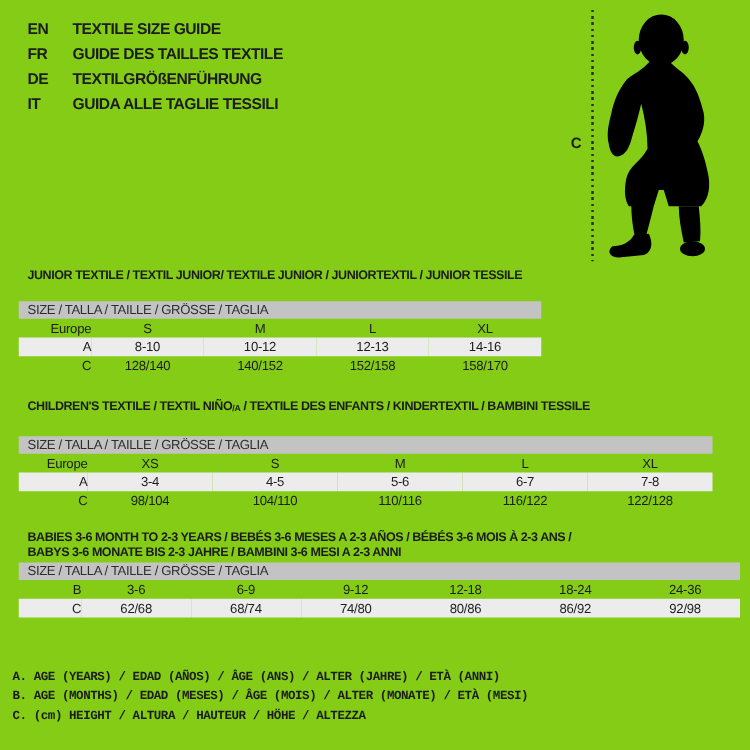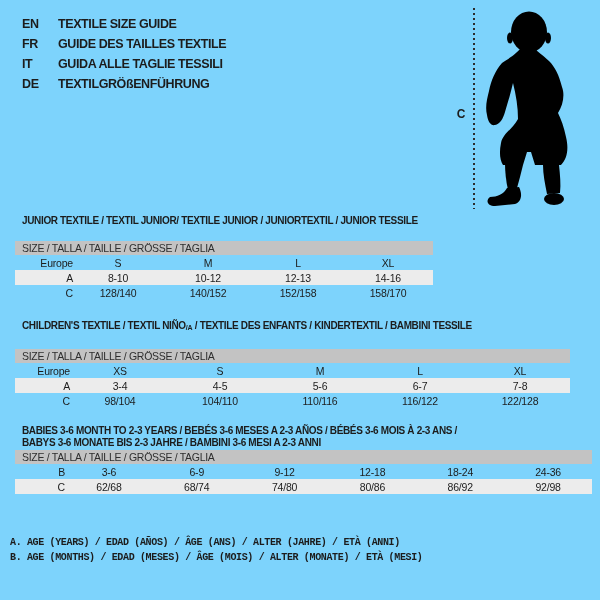--- a/index.html
+++ b/index.html
@@ -2,21 +2,21 @@
 <html><head>
 <meta charset="utf-8">
 <style>
   * { margin:0; padding:0; box-sizing:border-box; }
   html,body { background:#fff; }
   body {
     width:600px; height:600px; overflow:hidden; position:relative;
     font-family:"Liberation Sans","DejaVu Sans",sans-serif;
     color:#1c1c1c;
   }
-  #page { position:relative; width:600px; height:600px; background:#7dd3fc; }
+  #page { position:relative; width:600px; height:600px; background:#84cc16; }
 
   
   .lang-list { position:absolute; left:22px; top:13px; }
   .lang-row { height:20px; line-height:20px; white-space:nowrap; }
   .lang-code, .lang-title {
     display:inline-block; font-weight:bold; font-size:12.5px; letter-spacing:-0.4px;
   }
   .lang-code { width:36px; }
 
   
@@ -72,24 +72,24 @@
 <div id="page">
 
   <div class="lang-list">
     <div class="lang-row">
       <span class="lang-code">EN</span><span class="lang-title">TEXTILE SIZE GUIDE</span>
     </div>
     <div class="lang-row">
       <span class="lang-code">FR</span><span class="lang-title">GUIDE DES TAILLES TEXTILE</span>
     </div>
     <div class="lang-row">
+      <span class="lang-code">DE</span><span class="lang-title">TEXTILGRÖßENFÜHRUNG</span>
+    </div>
+    <div class="lang-row">
       <span class="lang-code">IT</span><span class="lang-title">GUIDA ALLE TAGLIE TESSILI</span>
-    </div>
-    <div class="lang-row">
-      <span class="lang-code">DE</span><span class="lang-title">TEXTILGRÖßENFÜHRUNG</span>
     </div>
   </div>
 
   <div class="height-line"></div>
   <div class="height-label">C</div>
   <svg class="baby-svg" width="96" height="202" viewBox="0 0 96 202" aria-hidden="true">
     <g fill="#000000">
       <ellipse cx="52" cy="25" rx="18" ry="20.5"></ellipse>
       <ellipse cx="33" cy="31" rx="3" ry="5.5"></ellipse>
       <ellipse cx="71" cy="31" rx="3" ry="5.5"></ellipse>
@@ -239,15 +239,16 @@
         <td>86/92</td>
         <td>92/98</td>
       </tr>
     </tbody>
       </table>
   </div>
 
   <div class="legend">
     <div class="legend-line">A. AGE (YEARS) / EDAD (AÑOS) / ÂGE (ANS) / ALTER (JAHRE) / ETÀ (ANNI)</div>
     <div class="legend-line">B. AGE (MONTHS) / EDAD (MESES) / ÂGE (MOIS) / ALTER (MONATE) / ETÀ (MESI)</div>
+    <div class="legend-line">C. (cm) HEIGHT / ALTURA / HAUTEUR / HÖHE / ALTEZZA</div>
   </div>
 
 </div>
 
 </body></html>

